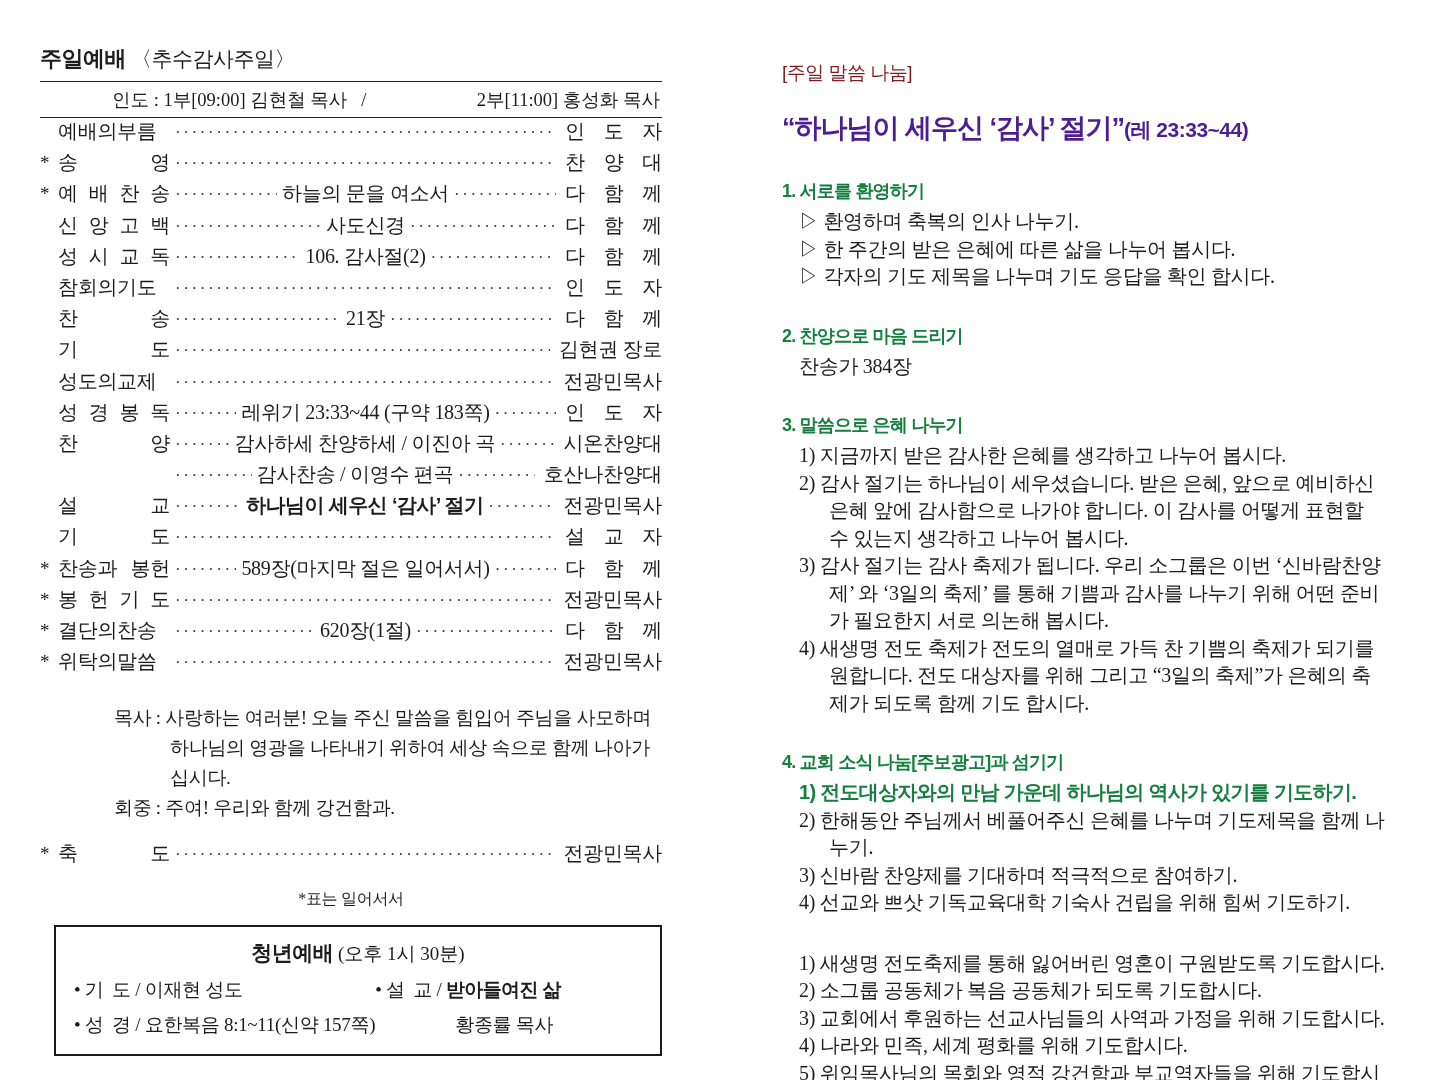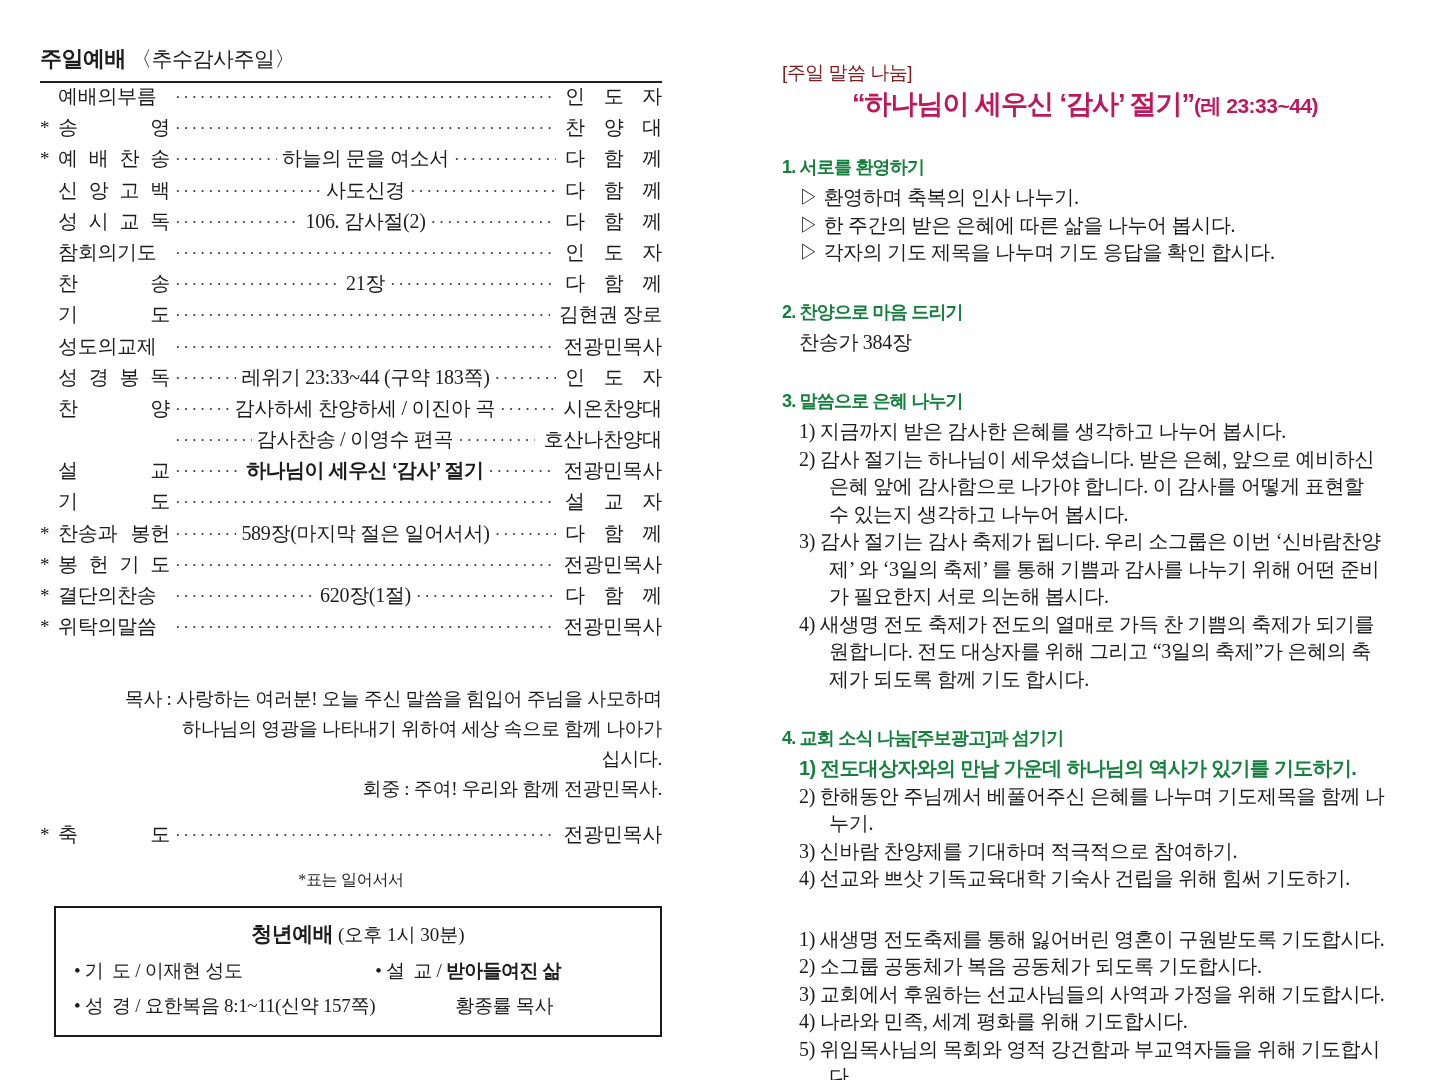--- a/index.html
+++ b/index.html
@@ -19,59 +19,63 @@
   .orow{display:flex;align-items:baseline;height:31.2px;font-size:20px;letter-spacing:-0.3px;}
   .star{display:inline-block;width:18px;font-size:19px;flex:none;}
   .olabel{display:inline-block;width:112px;flex:none;text-align:justify;text-align-last:justify;white-space:nowrap;}
   .dots{flex:1 1 0;overflow:hidden;white-space:nowrap;min-width:8px;margin:0 5px;color:#3d3d3d;}
   .dots::after{content:"··········································································································";
                letter-spacing:2.6px;font-size:17px;}
   .ocenter{white-space:nowrap;flex:none;}
   .ocenter.bold{font-family:"Liberation Sans",sans-serif;font-weight:700;letter-spacing:-0.6px;}
   .operson{display:inline-block;min-width:97px;flex:none;text-align:justify;text-align-last:justify;white-space:nowrap;margin-left:4px;}
 
-  .reading{margin:40px 0 0 74px;width:548px;font-size:19px;line-height:30px;letter-spacing:-0.3px;text-align:right;}
+  .reading{margin:24px 0 0 74px;width:548px;font-size:19px;line-height:30px;letter-spacing:-0.3px;}
   .hang{padding-left:56px;text-indent:-56px;}
 
   #benediction{margin-top:17px;}
   .footnote{text-align:center;font-size:16px;margin-top:17px;letter-spacing:-0.3px;}
 
   .ybox{border:2px solid #1a1a1a;margin:15px 0 0 14px;width:568px;padding:12px 18px 16px;}
   .ytitle{text-align:center;font-size:19px;margin-bottom:10px;}
   .ytitle .main{font-family:"Liberation Sans",sans-serif;font-weight:700;font-size:21px;letter-spacing:-0.5px;}
   .ygrid{display:grid;grid-template-columns:1.08fr 1fr;row-gap:9px;font-size:19px;letter-spacing:-0.3px;}
   .ycell{white-space:nowrap;}
   .ylabel{display:inline-block;width:46px;text-align:justify;text-align-last:justify;}
   .ybold{font-family:"Liberation Sans",sans-serif;font-weight:700;letter-spacing:-0.6px;}
   .ypastor{padding-left:80px;}
 
   
   .page-right{position:absolute;left:782px;top:60px;width:606px;}
   .rp-bracket{font-family:"Liberation Sans",sans-serif;font-size:19px;color:#7f1d1d;letter-spacing:-0.5px;}
-  .rp-title{text-align:center;font-family:"Liberation Sans",sans-serif;font-weight:700;
-            font-size:27px;letter-spacing:-1px;color:#be185d;}
+  .rp-title{font-family:"Liberation Sans",sans-serif;font-weight:700;
+            font-size:27px;margin-top:24px;letter-spacing:-1px;color:#4c1d95;}
   .rp-title .ref{font-size:21px;letter-spacing:-0.5px;}
   .rsection{margin-top:33px;}
   .rs-head{font-family:Liberation Sans, sans-serif;font-weight:700;font-size:18px;
            letter-spacing:-0.8px;color:#15803d;}
   .rs-items{margin-top:5px;}
   .rs-item{font-size:20px;line-height:27.5px;padding-left:47px;text-indent:-30px;letter-spacing:-0.3px;}
   .rs-item.bold{font-family:"Liberation Sans",sans-serif;font-weight:700;letter-spacing:-0.7px;color:#15803d;}
 </style>
 </head>
 <body>
 
 <div class="sheet">
 
   <div class="page-left">
     <div class="lp-title">
       <span class="main">주일예배</span>
       <span class="sub">〈추수감사주일〉</span>
     </div>
     <div class="rule first"></div>
+    <div class="leaders">
+      <span class="l-left">인도 : 1부[09:00] 김현철 목사   /</span>
+      <span class="l-right">2부[11:00] 홍성화 목사</span>
+    </div>
     <div class="rule"></div>
 
     <div id="order-rows">
         <div class="orow">
           <span class="star"></span>
           <span class="olabel">예배의부름</span>
           <span class="dots"></span>
           <span class="operson">인 도 자</span>
         </div>
         <div class="orow">
@@ -198,21 +202,21 @@
         </div>
       </div>
 
     <div class="reading">
       <div class="hang">
         <span>목사 :</span>
         <span>사랑하는 여러분! 오늘 주신 말씀을 힘입어 주님을 사모하며 하나님의 영광을 나타내기 위하여 세상 속으로 함께 나아가십시다.</span>
       </div>
       <div class="hang">
         <span>회중 :</span>
-        <span>주여! 우리와 함께 전광민목사.</span>
+        <span>주여! 우리와 함께 강건함과.</span>
       </div>
     </div>
 
     <div id="benediction">
         <div class="orow">
           <span class="star">*</span>
           <span class="olabel">축 도</span>
           <span class="dots"></span>
           <span class="operson">전광민목사</span>
         </div>

